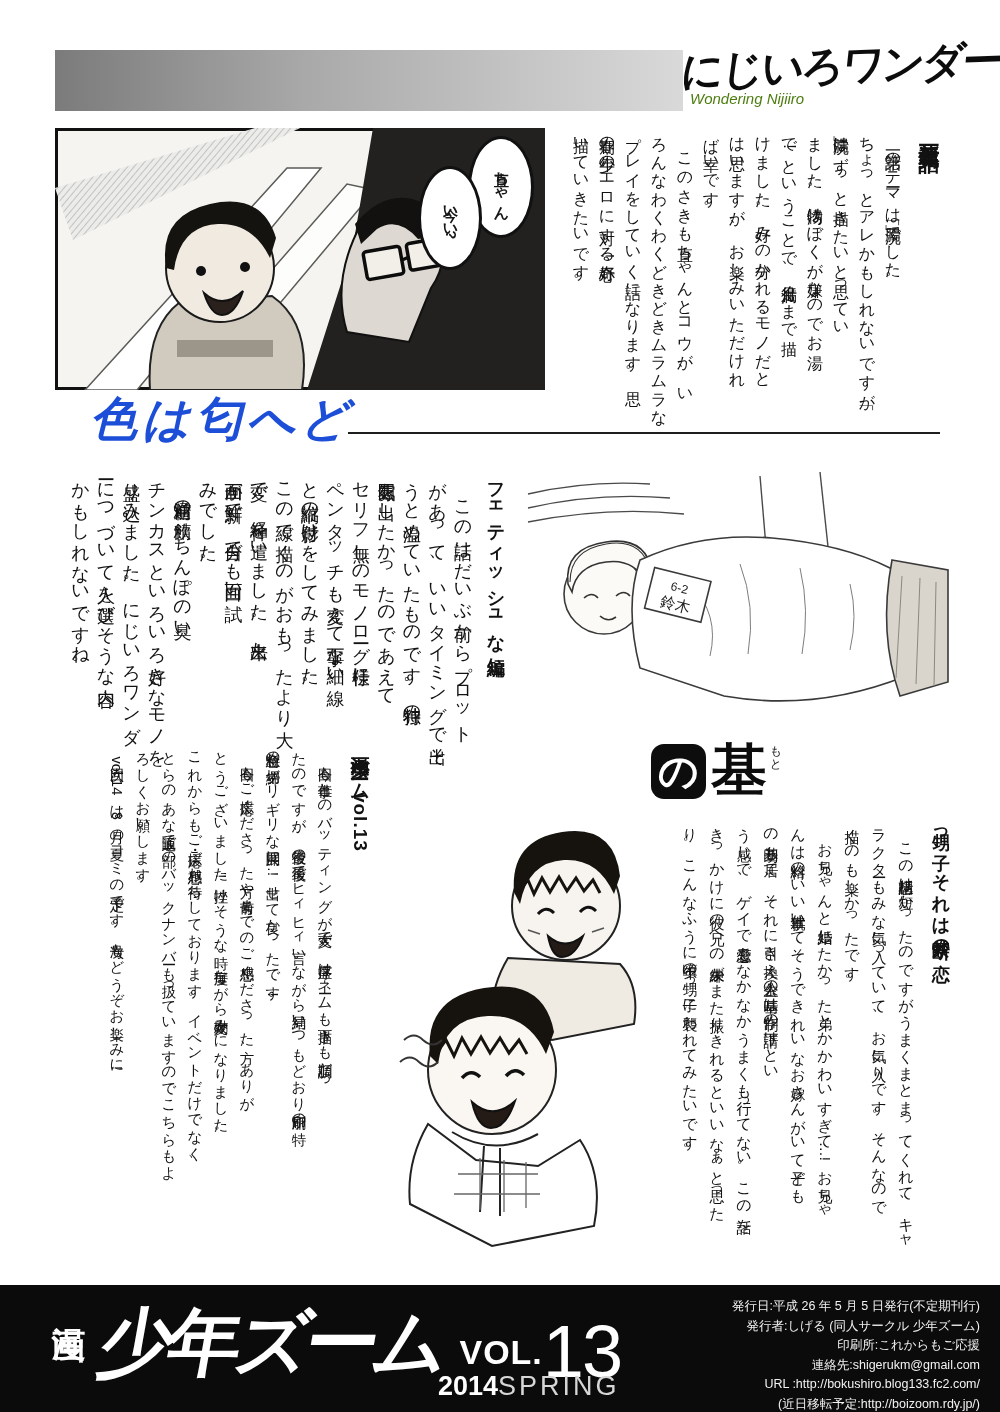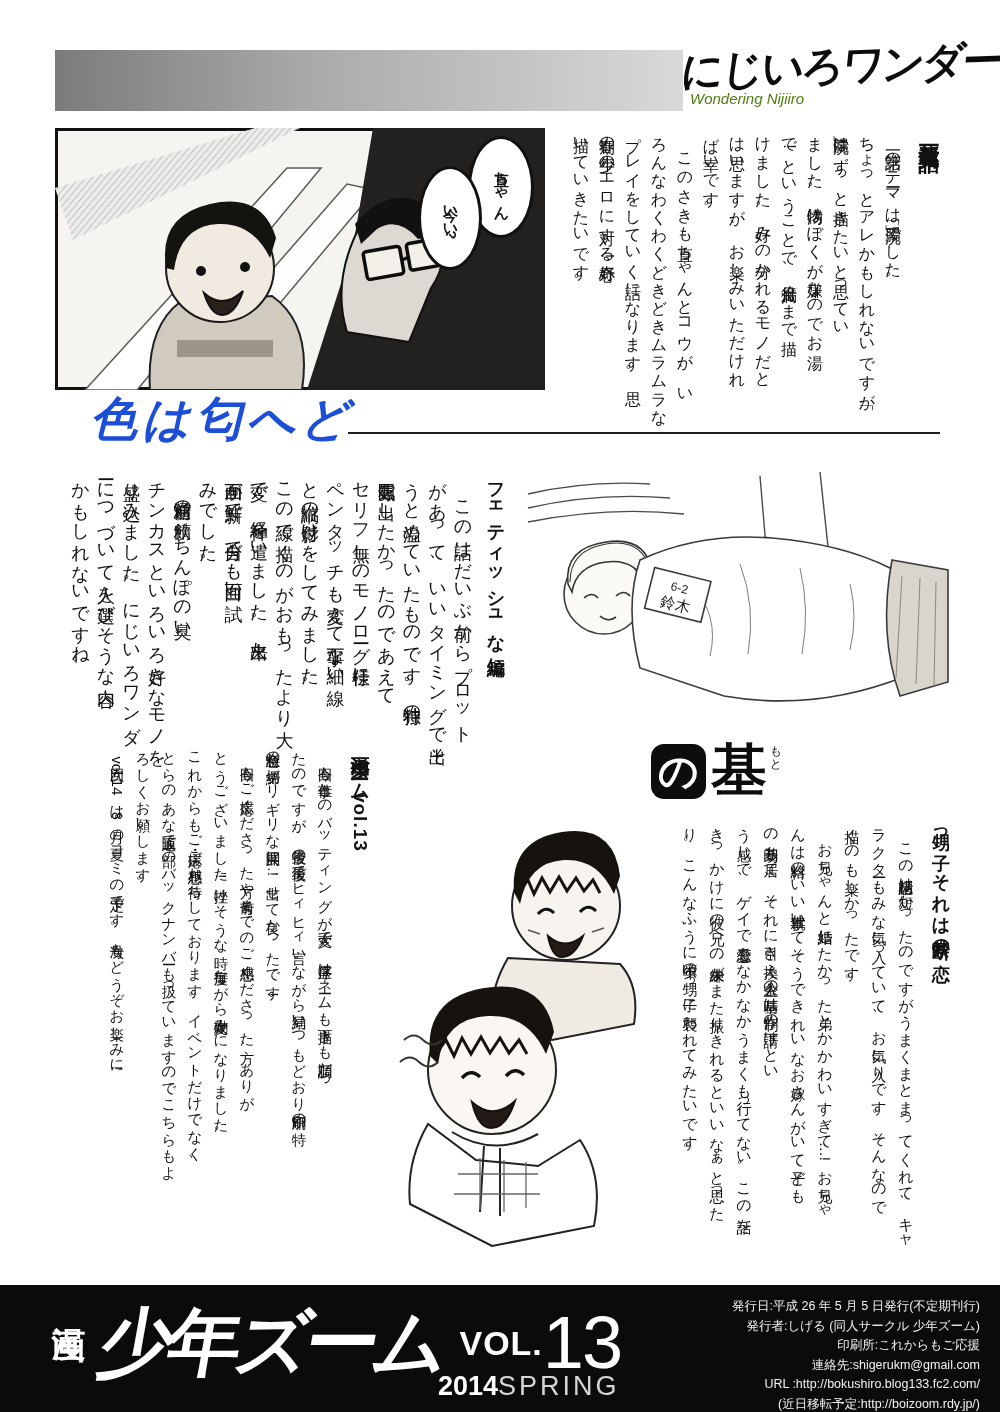--- a/index.html
+++ b/index.html
@@ -64,21 +64,21 @@
     font-size:15px; font-weight:bold; z-index:5; white-space:nowrap; }
   .b1 { left:468px; top:136px; width:66px; height:102px; }
   .b2 { left:418px; top:166px; width:64px; height:104px; }
 
   
   .footer { position:absolute; left:0; top:1285px; width:1000px; height:127px; background:#0b0b0b; color:#fff; }
   .f-logo { position:absolute; left:46px; top:8px; display:flex; align-items:flex-start; }
   .f-manga { writing-mode:vertical-rl; font-size:34px; font-weight:900; letter-spacing:4px; margin:8px 8px 0 0; }
   .f-main { font-size:74px; font-weight:900; letter-spacing:-6px; line-height:100px;
     transform:skewX(-10deg); white-space:nowrap; }
-  .f-vol { display:flex; align-items:flex-start; margin-left:16px; line-height:100px; }
+  .f-vol { display:flex; align-items:flex-start; margin-left:16px; line-height:100px;margin-top:9px; }
   .f-vol .vl { font-size:34px; font-weight:bold; letter-spacing:1px; }
   .f-vol .vn { font-size:74px; font-weight:400; letter-spacing:-2px; }
   .f-sub { position:absolute; left:438px; top:86px; font-size:27px; white-space:nowrap; }
   .f-sub .y { font-weight:900;margin-top:32px; }
   .f-sub .s { font-weight:200; color:#d6d6d6; letter-spacing:3px; }
   .f-info { position:absolute; right:16px; top:10px; text-align:right; font-size:12.5px; line-height:15.6px; color:#f2f2f2; }
   .f-info p { margin:4px; white-space:nowrap; }
 </style>
 </head>
 <body>

